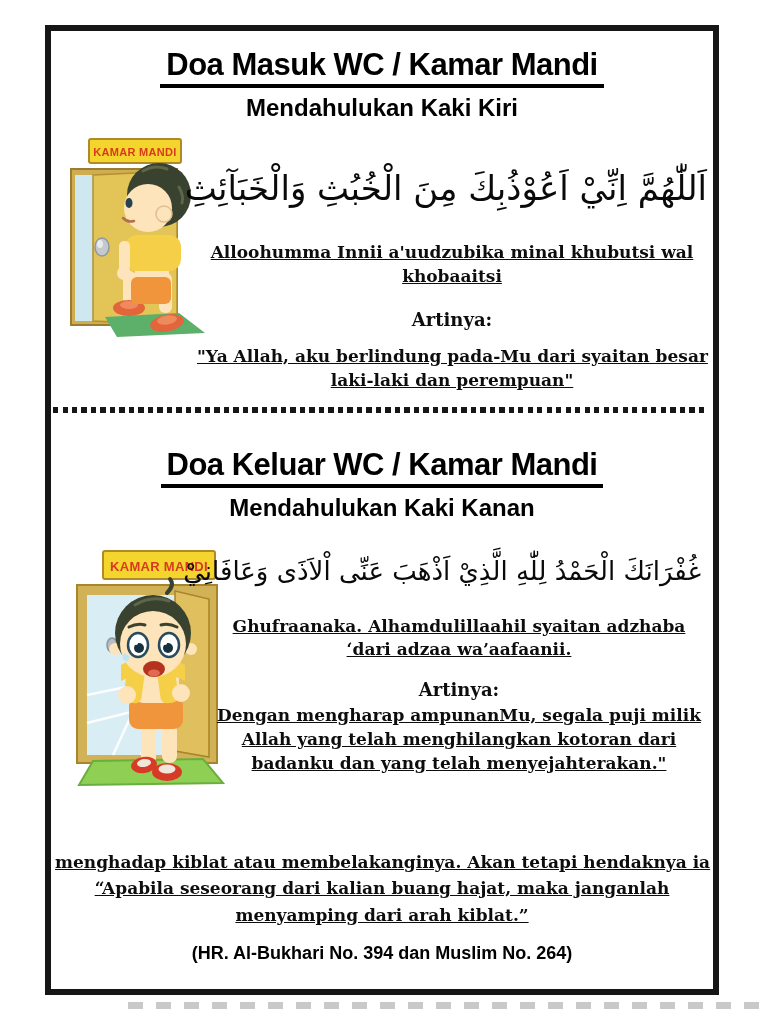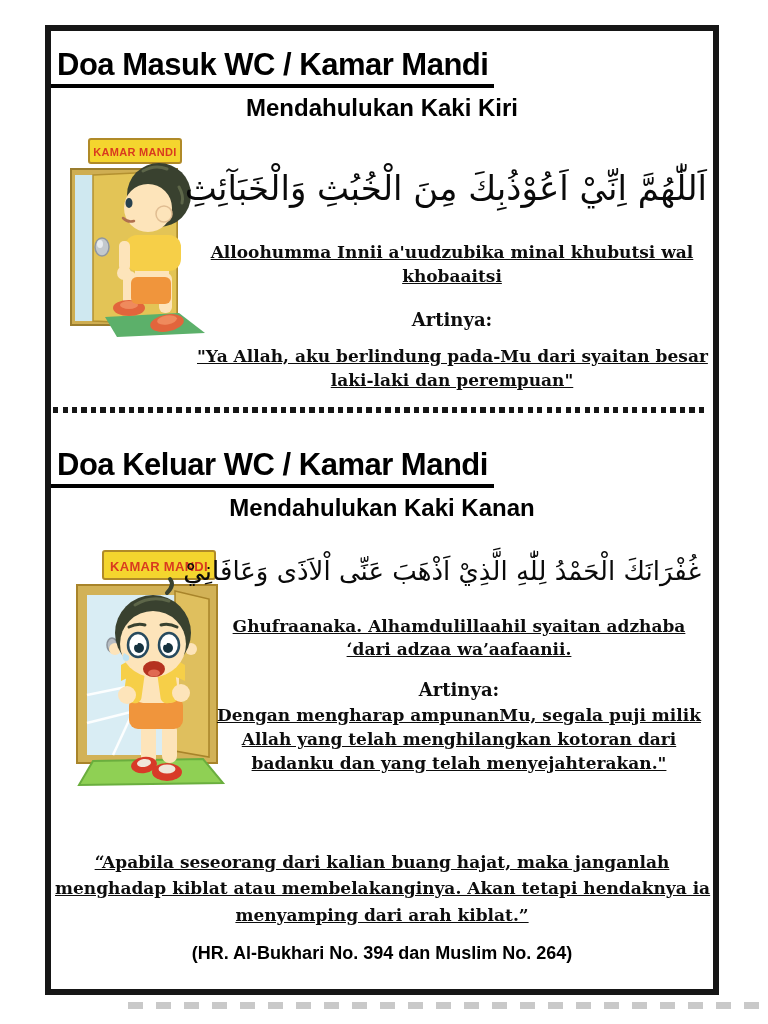--- a/index.html
+++ b/index.html
@@ -5,21 +5,21 @@
   html,body{margin:0;padding:0;}
   body{
     width:768px;height:1024px;background:#ffffff;position:relative;
     font-family:"Liberation Sans",sans-serif;color:#000;overflow:hidden;
   }
   .frame{
     position:absolute;left:45px;top:25px;width:662px;height:958px;
     border:6px solid #161616;background:#fff;overflow:hidden;
   }
   .doc-title{
-    position:absolute;left:0;width:100%;text-align:left;
+    position:absolute;left:0;width:100%;text-align:center;
     font-size:31px;font-weight:bold;letter-spacing:-0.5px;white-space:nowrap;
   }
   .doc-title .u{display:inline-block;border-bottom:4px solid #000;padding:0 6px 1px;}
   .doc-subtitle{
     position:absolute;left:0;width:100%;text-align:center;
     font-size:24px;font-weight:bold;white-space:nowrap;
   }
   .illus{position:absolute;}
   .col{position:absolute;text-align:center;}
   .arabic{
@@ -186,21 +186,21 @@
     </div>
     <div class="serif artinya mb2">Artinya:</div>
     <div class="serif transl">
       <div class="line">Dengan mengharap ampunanMu, segala puji milik</div>
       <div class="line">Allah yang telah menghilangkan kotoran dari</div>
       <div class="line">badanku dan yang telah menyejahterakan."</div>
     </div>
   </div>
 
   <div class="hadith serif">
+    <div class="line">menghadap kiblat atau membelakanginya. Akan tetapi hendaknya ia</div>
     <div class="line">“Apabila seseorang dari kalian buang hajat, maka janganlah</div>
-    <div class="line">menghadap kiblat atau membelakanginya. Akan tetapi hendaknya ia</div>
     <div class="line">menyamping dari arah kiblat.”</div>
   </div>
   <div class="source-line">(HR. Al-Bukhari No. 394 dan Muslim No. 264)</div>
 
 </div>
 
 <div class="bottom-dashes"></div>
 
 </body></html>

